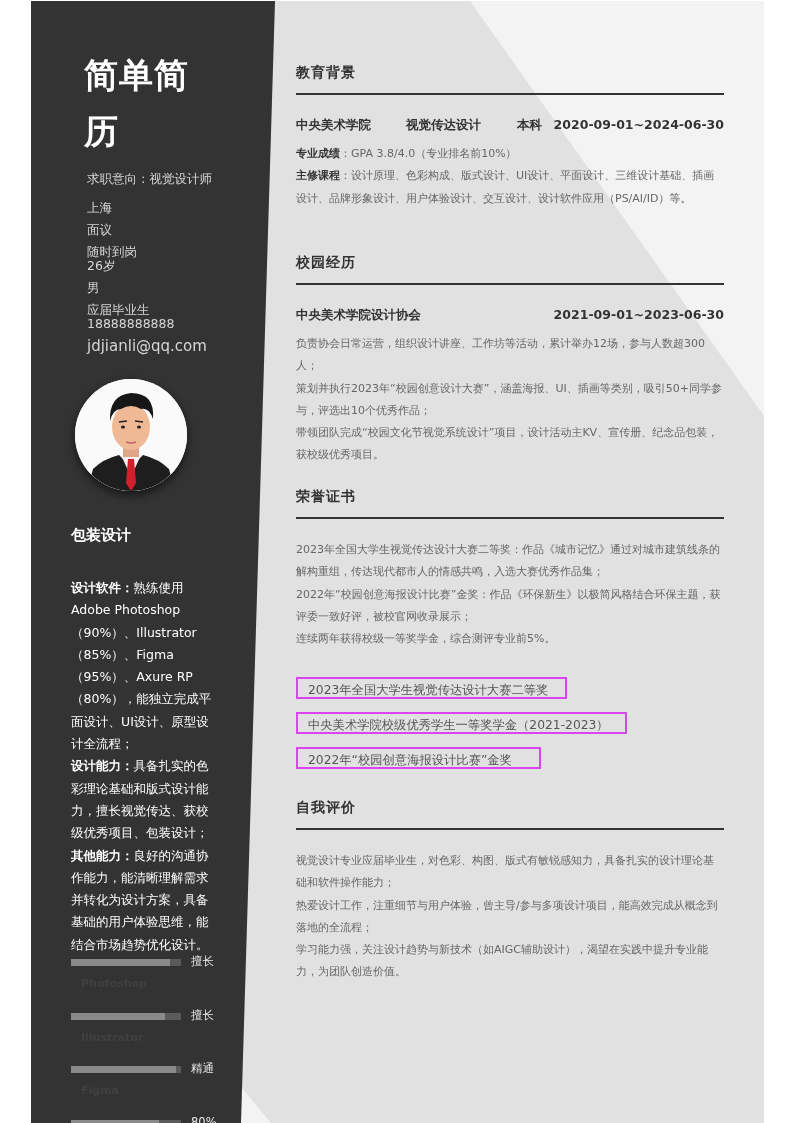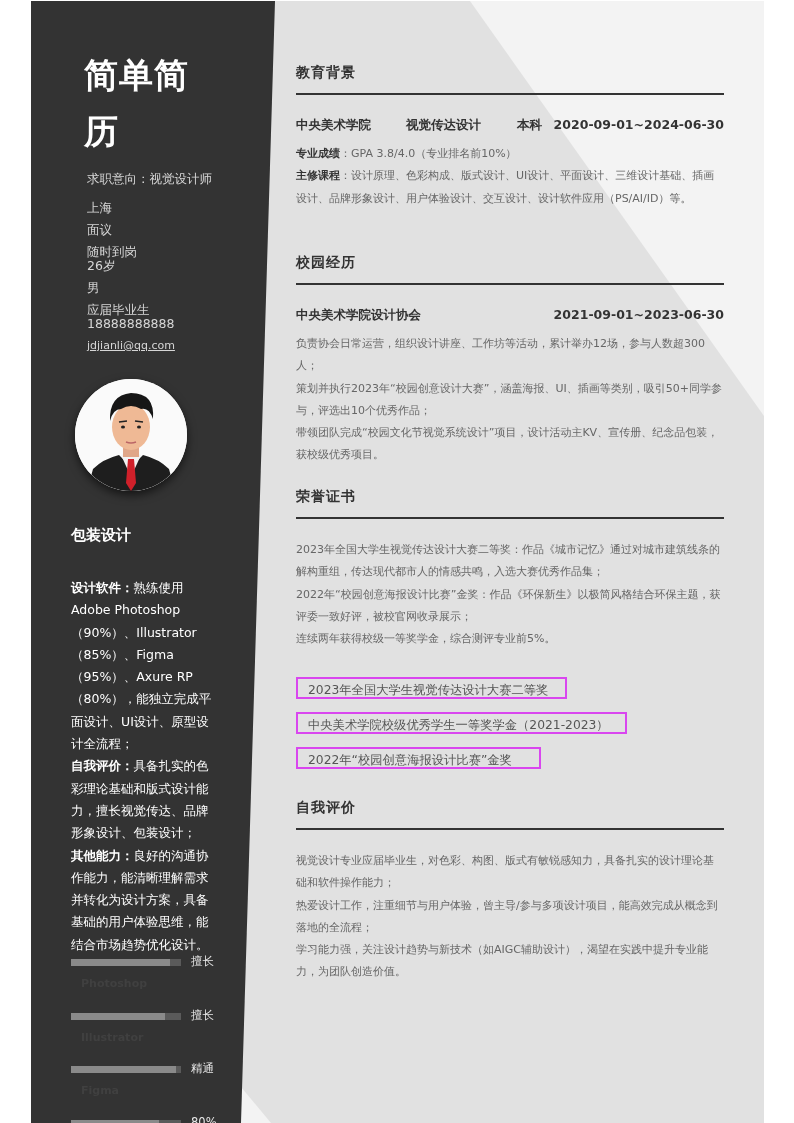--- a/index.html
+++ b/index.html
@@ -50,21 +50,21 @@
     </div>
     <div class="intent">求职意向：视觉设计师</div>
     <div class="info">
       <div>上海</div>
       <div class="gap">面议</div>
       <div class="gap">随时到岗</div>
       <div>26岁</div>
       <div class="gap">男</div>
       <div class="gap">应届毕业生</div>
       <div>18888888888</div>
-      <div class="gap" style="font-size:11px;text-decoration:underline;">jdjianli@qq.com</div>
+      <div class="gap" style="font-size:15px;">jdjianli@qq.com</div>
     </div>
 
     <div class="avatar">
       <svg viewBox="0 0 112 112" width="112" height="112">
         <rect width="112" height="112" fill="#fafafa"></rect>
         <path d="M12,112 L18,90 Q28,80 44,76 L56,88 L68,76 Q84,80 94,90 L100,112 Z" fill="#1e1e1e"></path>
         <path d="M46,76 L56,98 L66,76 L60,74 L52,74 Z" fill="#f2f2f2"></path>
         <path d="M53,80 L59,80 L61,104 L56,112 L51,104 Z" fill="#d0202a"></path>
         <rect x="48" y="62" width="16" height="16" fill="#e0a688"></rect>
         <ellipse cx="56" cy="48" rx="19" ry="23" fill="#efb995"></ellipse>
@@ -73,21 +73,21 @@
         <ellipse cx="64" cy="48" rx="2" ry="1.6" fill="#222"></ellipse>
         <path d="M44,43 L52,42" stroke="#222" stroke-width="1.6"></path>
         <path d="M60,42 L68,43" stroke="#222" stroke-width="1.6"></path>
         <path d="M51,63 Q56,65 61,63" stroke="#b66" stroke-width="1.4" fill="none"></path>
       </svg>
     </div>
 
     <div class="skills-title">包装设计</div>
     <div class="skills-text">
       <span>设计软件：</span><span style="font-weight:normal;">熟练使用Adobe Photoshop（90%）、Illustrator（85%）、Figma（95%）、Axure RP（80%），能独立完成平面设计、UI设计、原型设计全流程；</span><br>
-      <span>自我评价：</span><span style="font-weight:normal;">具备扎实的色彩理论基础和版式设计能力，擅长视觉传达、品牌形象设计、包装设计；</span><br>
+      <span>设计能力：</span><span style="font-weight:normal;">具备扎实的色彩理论基础和版式设计能力，擅长视觉传达、获校级优秀项目、包装设计；</span><br>
       <span>其他能力：</span><span style="font-weight:normal;">良好的沟通协作能力，能清晰理解需求并转化为设计方案，具备基础的用户体验思维，能结合市场趋势优化设计。</span>
     </div>
 
     <div class="bars">
       <div class="bar-row">
         <div class="bar-track">
             <div class="bar-fill" style="width:90%;"></div>
           </div>
         <div class="bar-level">擅长</div>
         <div class="bar-name">Photoshop</div>

